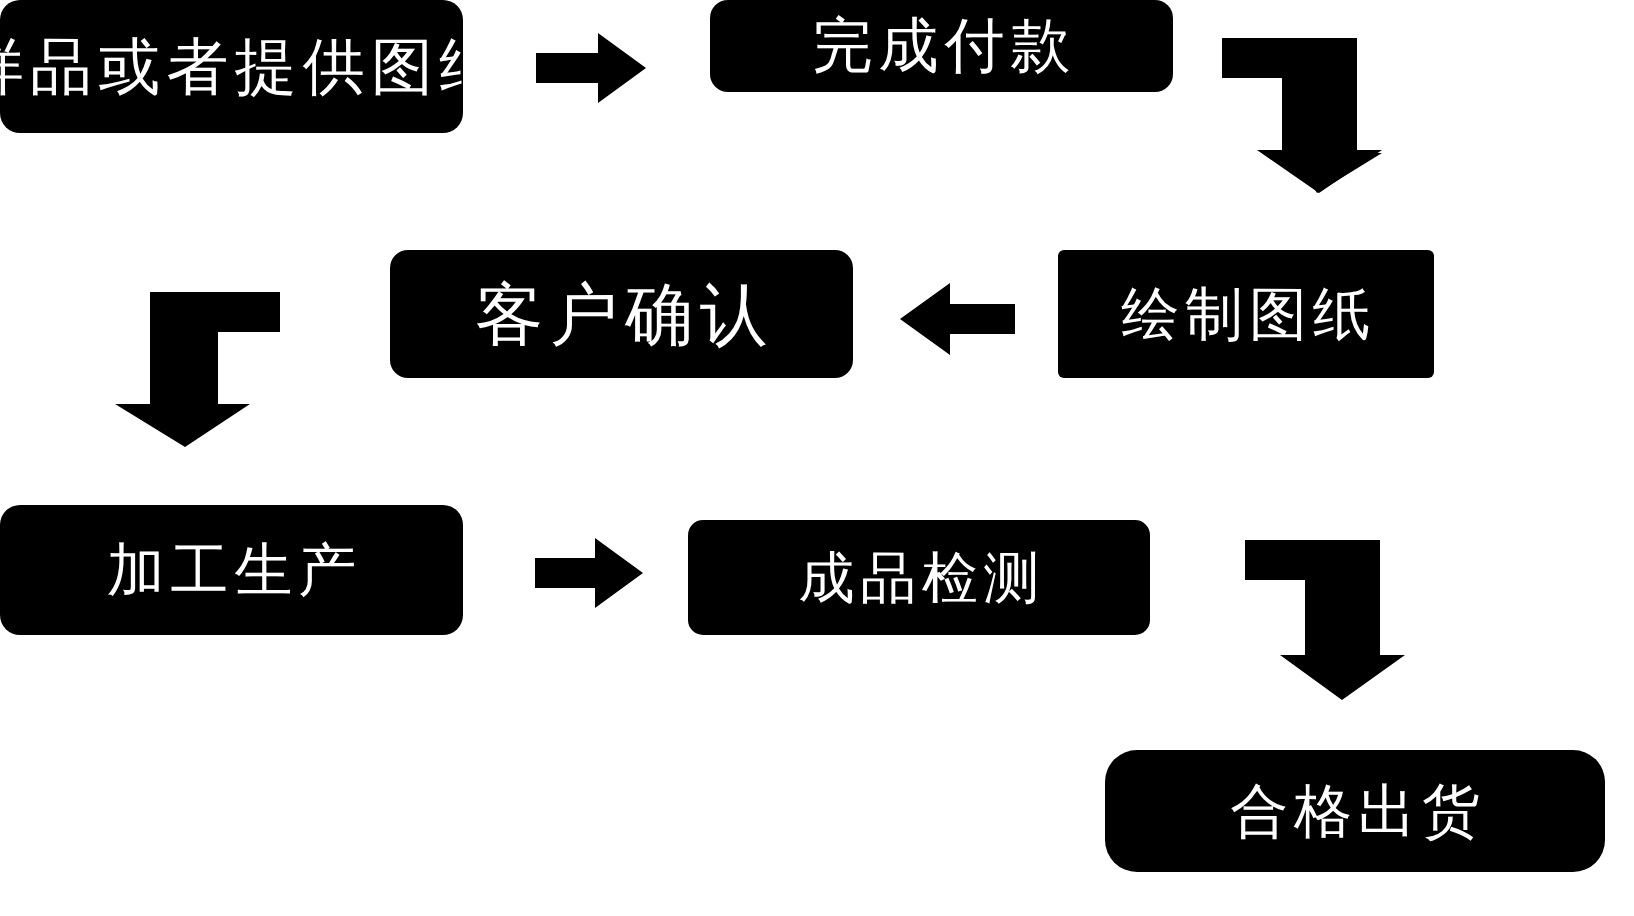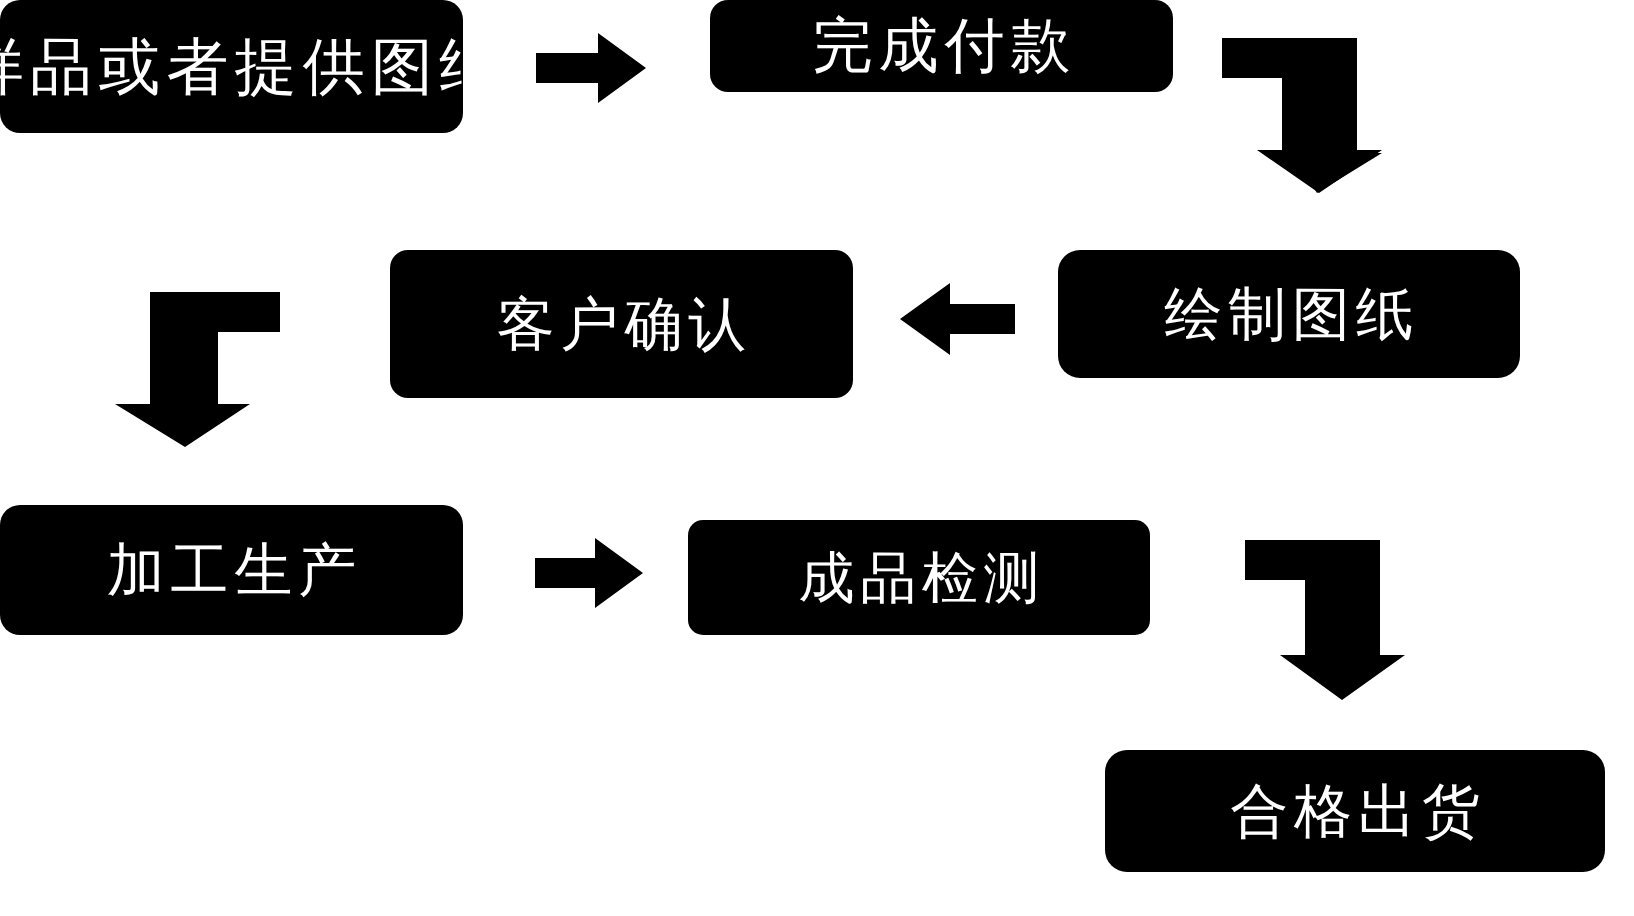--- a/index.html
+++ b/index.html
@@ -32,25 +32,25 @@
     white-space: nowrap;
     user-select: none;
   }
   .node-label {
     display: block;
     text-indent: 0.10em;
   }
   
   #node-sample      { left: 0px;    top: 0px;   width: 463px; height: 133px; font-size: 62px; border-radius: 20px; }
   #node-payment     { left: 710px;  top: 0px;   width: 463px; height: 92px; font-size: 60px; border-radius: 18px; }
-  #node-drawing     { left: 1058px; top: 250px; width: 462px; height: 128px; font-size: 58px; border-radius: 22px; }
-  #node-confirm     { left: 390px;  top: 250px; width: 463px; height: 148px; font-size: 58px; border-radius: 18px; }
+  #node-drawing     { left: 1058px; top: 250px; width: 376px; height: 128px; font-size: 58px; border-radius: 6px; }
+  #node-confirm     { left: 390px;  top: 250px; width: 463px; height: 128px; font-size: 68px; border-radius: 18px; }
   #node-production  { left: 0px;    top: 505px; width: 463px; height: 130px; font-size: 58px; border-radius: 20px; }
   #node-inspection  { left: 688px;  top: 520px; width: 462px; height: 115px; font-size: 56px; border-radius: 15px; }
-  #node-shipping    { left: 1105px; top: 750px; width: 500px; height: 122px; font-size: 58px; border-radius: 22px; }
+  #node-shipping    { left: 1105px; top: 750px; width: 500px; height: 122px; font-size: 58px; border-radius: 32px; }
 
   
   .connector {
     position: absolute;
   }
   .connector svg { display: block; }
 
   #arrow-sample-to-payment  { left: 536px;  top: 33px;  width: 110px; height: 70px; }
   #arrow-payment-to-drawing { left: 1222px; top: 38px;  width: 160px; height: 155px; }
   #arrow-drawing-to-confirm { left: 900px;  top: 283px; width: 115px; height: 72px; }

